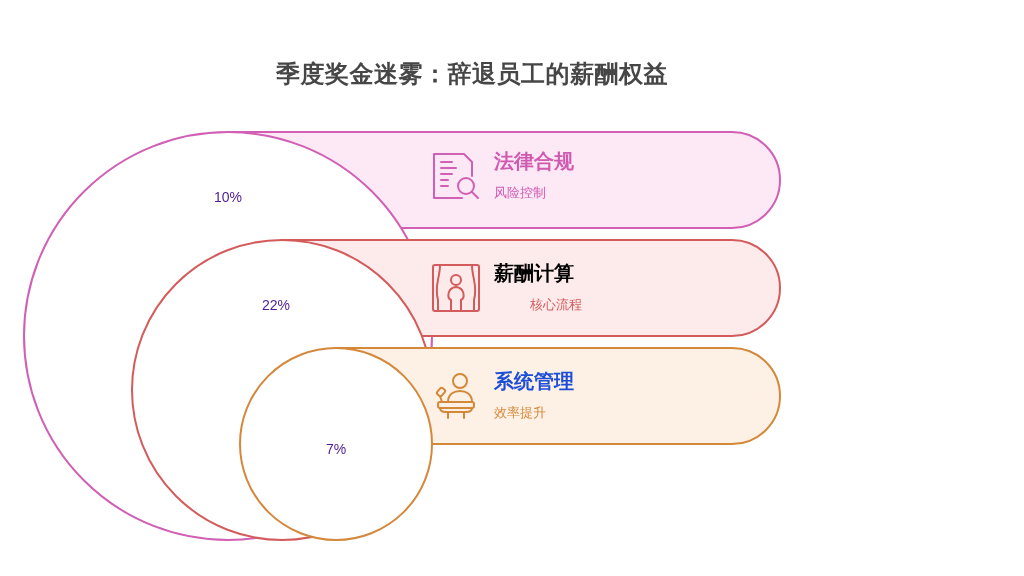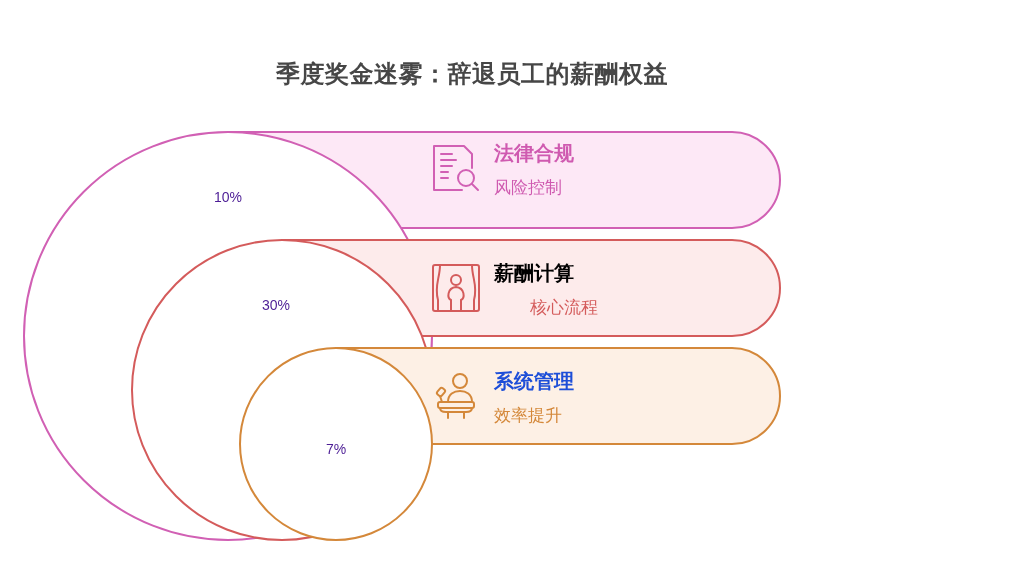--- a/index.html
+++ b/index.html
@@ -5,21 +5,21 @@
     html, body { margin: 0; padding: 0; background: #ffffff; }
     body { width: 1024px; height: 576px; position: relative; overflow: hidden;
            font-family: "Liberation Sans", "DejaVu Sans", sans-serif; }
     .title { position: absolute; left: 0; top: 58px; width: 944px; text-align: center;
              font-size: 24px; font-weight: bold; color: #464646; letter-spacing: 0.5px; }
     svg.diagram { position: absolute; left: 0; top: 0; }
     .pct { position: absolute; font-size: 14px; color: #4c1d95; transform: translate(-50%, -50%); }
     .item { position: absolute; left: 432px; width: 300px; height: 60px; }
     .item .icon { position: absolute; left: 0; top: 0; width: 48px; height: 48px; }
     .item .head { position: absolute; left: 62px; top: -4px; font-size: 20px; font-weight: bold; white-space: nowrap; }
-    .item .sub  { position: absolute; left: 62px; top: 32px; font-size: 17px; white-space: nowrap; }
+    .item .sub  { position: absolute; left: 62px; top: 32px; font-size: 13px; white-space: nowrap; }
   </style>
 </head>
 <body>
 
 <div class="title">季度奖金迷雾：辞退员工的薪酬权益</div>
 
 <svg class="diagram" width="1024" height="576" viewBox="0 0 1024 576">
 
   <path d="M228 132 H732 A48 48 0 0 1 732 228 H228 Z" fill="#FDE8F6" stroke="#D160B4" stroke-width="2"></path>
 
@@ -28,24 +28,24 @@
   <path d="M282 240 H732 A48 48 0 0 1 732 336 H282 Z" fill="#FDEBEB" stroke="#D45B5B" stroke-width="2"></path>
 
   <circle cx="282" cy="390" r="150" fill="#ffffff" stroke="#D45B5B" stroke-width="2"></circle>
 
   <path d="M336 348 H732 A48 48 0 0 1 732 444 H336 Z" fill="#FDF0E5" stroke="#D4883A" stroke-width="2"></path>
 
   <circle cx="336" cy="444" r="96" fill="#ffffff" stroke="#D4883A" stroke-width="2"></circle>
 </svg>
 
 <div class="pct" style="left:228px; top:197px;">10%</div>
-<div class="pct" style="left:276px; top:305px;">30%</div>
+<div class="pct" style="left:276px; top:305px;">22%</div>
 <div class="pct" style="left:336px; top:449px;">7%</div>
 
-<div class="item" style="top:144px;">
+<div class="item" style="top:152px;">
   <svg class="icon" viewBox="0 0 48 48" fill="none" stroke="#D160B4" stroke-width="2" stroke-linecap="round" stroke-linejoin="round">
     <path d="M30 46 H2 V2 H32 L40 10 V24"></path>
     <line x1="9" y1="10" x2="20" y2="10"></line>
     <line x1="9" y1="16" x2="24" y2="16"></line>
     <line x1="9" y1="22" x2="20" y2="22"></line>
     <line x1="9" y1="28" x2="16" y2="28"></line>
     <line x1="9" y1="34" x2="16" y2="34"></line>
     <circle cx="34" cy="34" r="8"></circle>
     <line x1="40" y1="40" x2="46" y2="46"></line>
   </svg>

